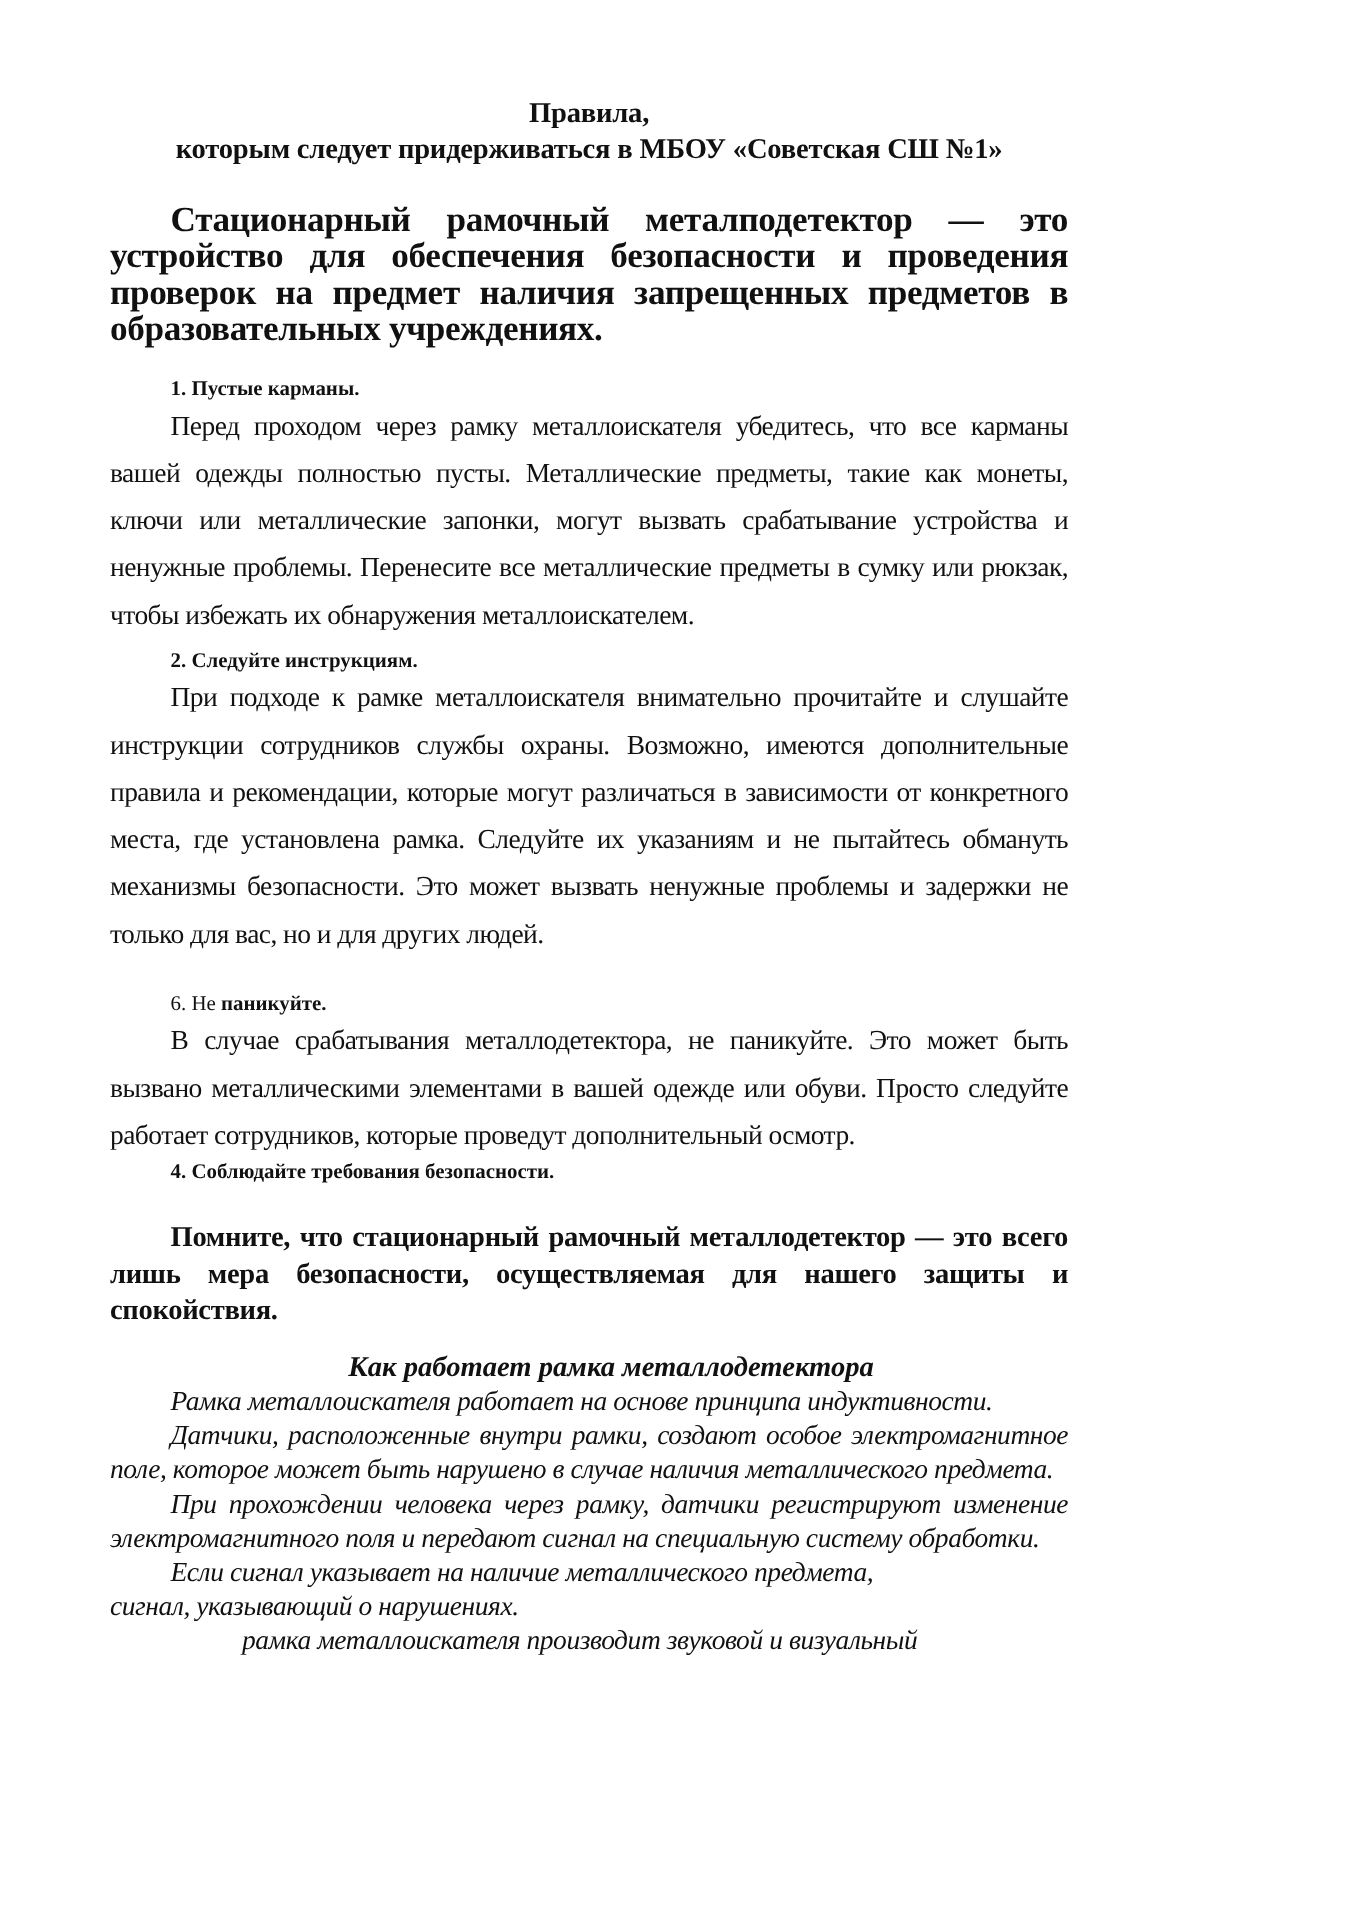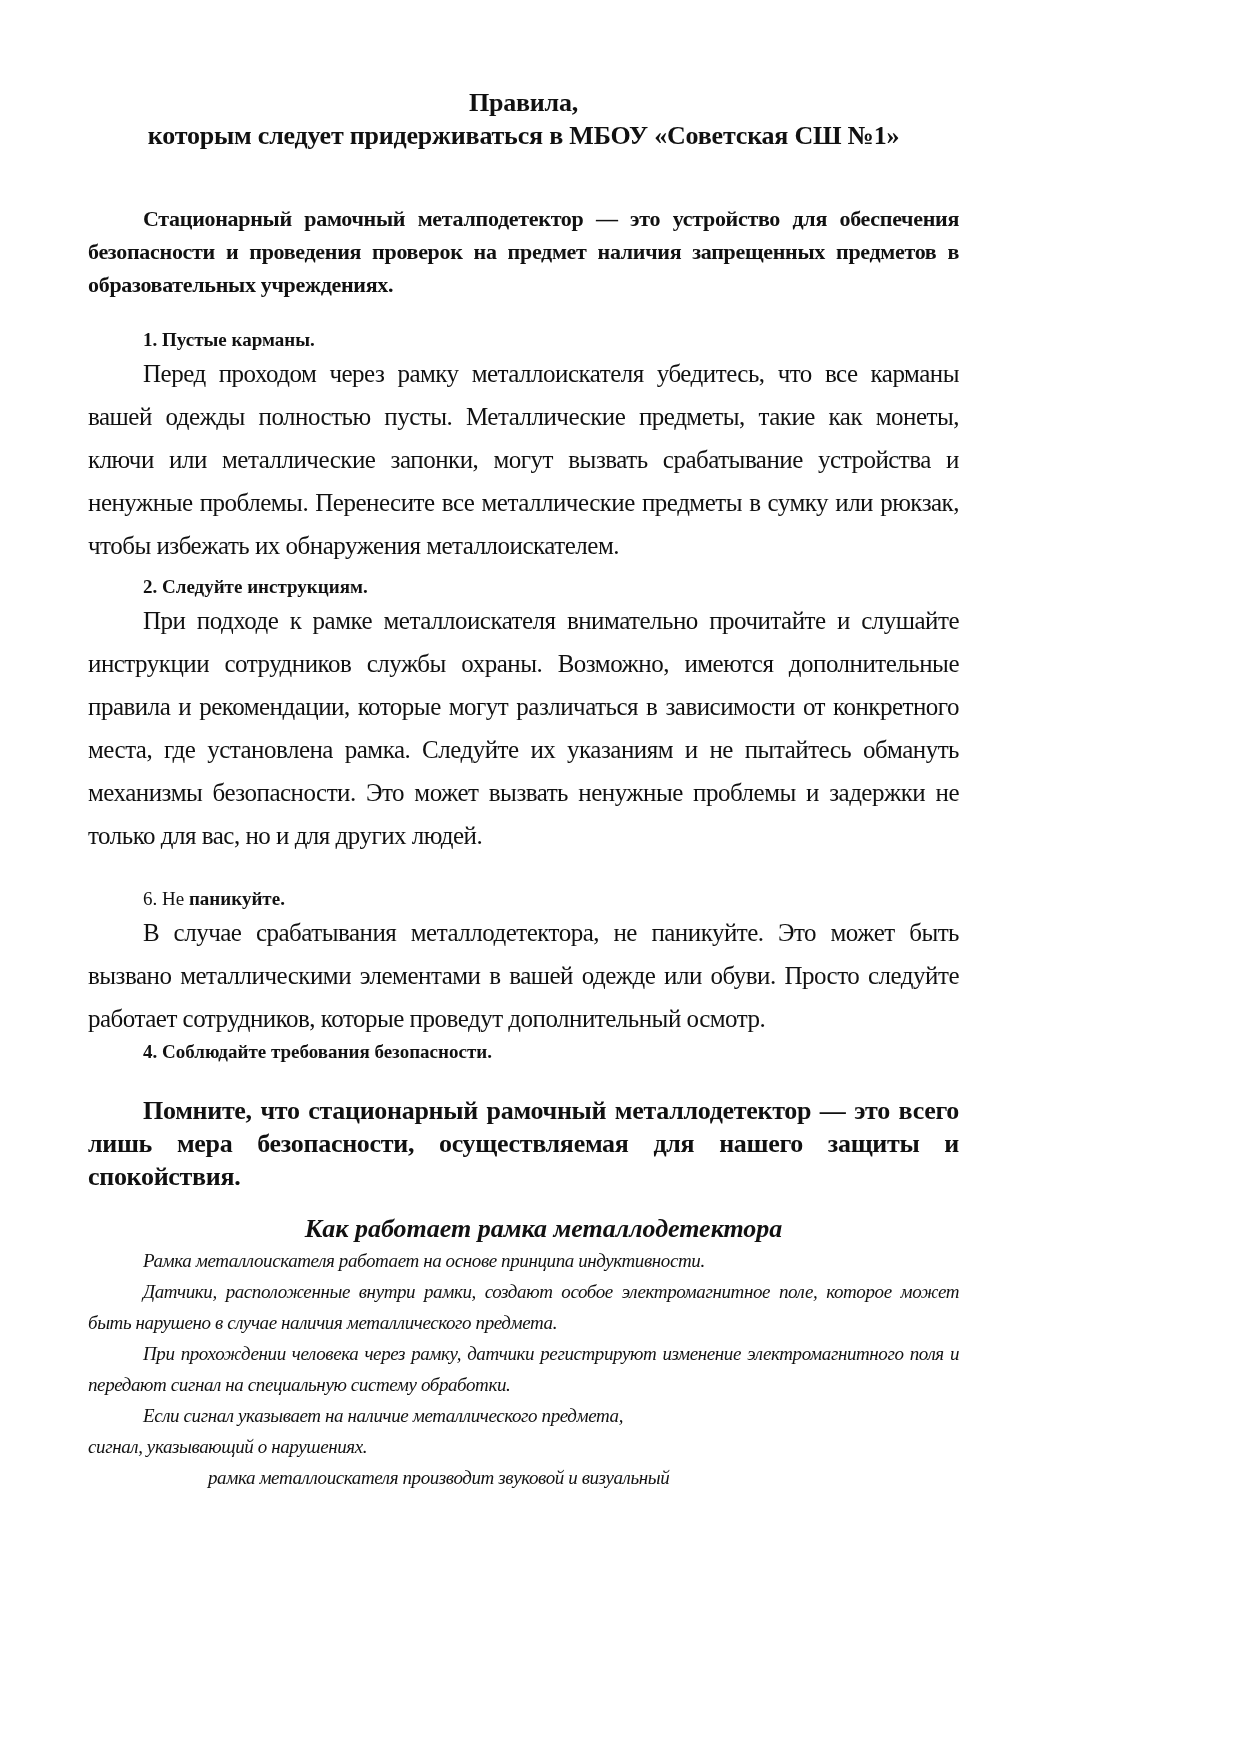--- a/index.html
+++ b/index.html
@@ -1,27 +1,27 @@
 <!DOCTYPE html>
 <html><head>
 <meta charset="utf-8">
 <style>
   html, body { margin: 0; padding: 0; background: #ffffff; }
   body {
     width: 1241px; height: 1755px; position: relative; overflow: hidden;
     font-family: "Liberation Serif", "DejaVu Serif", serif; color: #111;
   }
-  .page { position: absolute; left: 88px; top: 0; width: 871px; font-family: Liberation Serif, serif; }
+  .page { position: absolute; left: 100px; top: 0; width: 871px; font-family: Liberation Serif, serif; }
   .title {
     text-align: center; font-weight: bold; font-size: 26px; line-height: 33px;
     margin-top: 86px; letter-spacing: -0.2px;
   }
   .title div { white-space: nowrap; }
   .intro {
-    margin-top: 50px; font-weight: bold; font-size: 22px; line-height: 33px;
+    margin-top: 31px; font-weight: bold; font-size: 32px; line-height: 33px;
     text-align: justify; text-indent: 55px; letter-spacing: -0.3px;
   }
   .item-head {
     font-weight: bold; font-size: 19px; line-height: 24px; margin-left: 55px;
   }
   .item-head .num-normal { font-weight: normal; }
   .body-text {
     font-size: 25px; line-height: 43px; text-align: justify; text-indent: 55px;
     letter-spacing: -0.5px;
   }
@@ -31,21 +31,21 @@
   .s4 { }
   .remember {
     margin-top: 30px; font-weight: bold; font-size: 26px; line-height: 33px;
     text-align: justify; text-indent: 55px; letter-spacing: -0.3px;
   }
   .how-title {
     margin-top: 20px; text-align: center; font-weight: bold; font-style: italic;
     font-size: 26px; line-height: 32px; padding-left: 40px;
   }
   .how-text {
-    font-style: italic; font-size: 19px; line-height: 31px; text-align: justify;
+    font-style: italic; font-size: 25px; line-height: 31px; text-align: justify;
     text-indent: 55px; letter-spacing: -0.4px;
   }
   .how-text.last-a { text-align: left; }
 </style>
 </head>
 <body>
 
 <div class="page">
 
   <div class="title">

